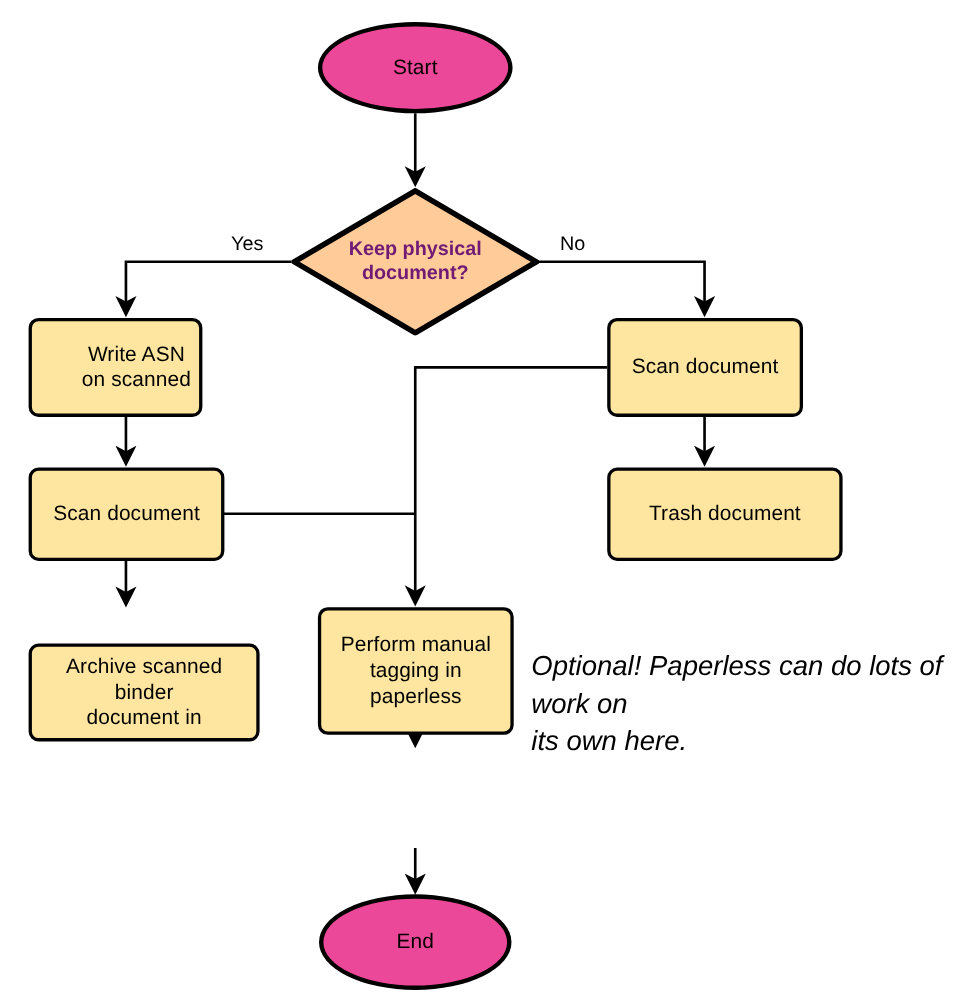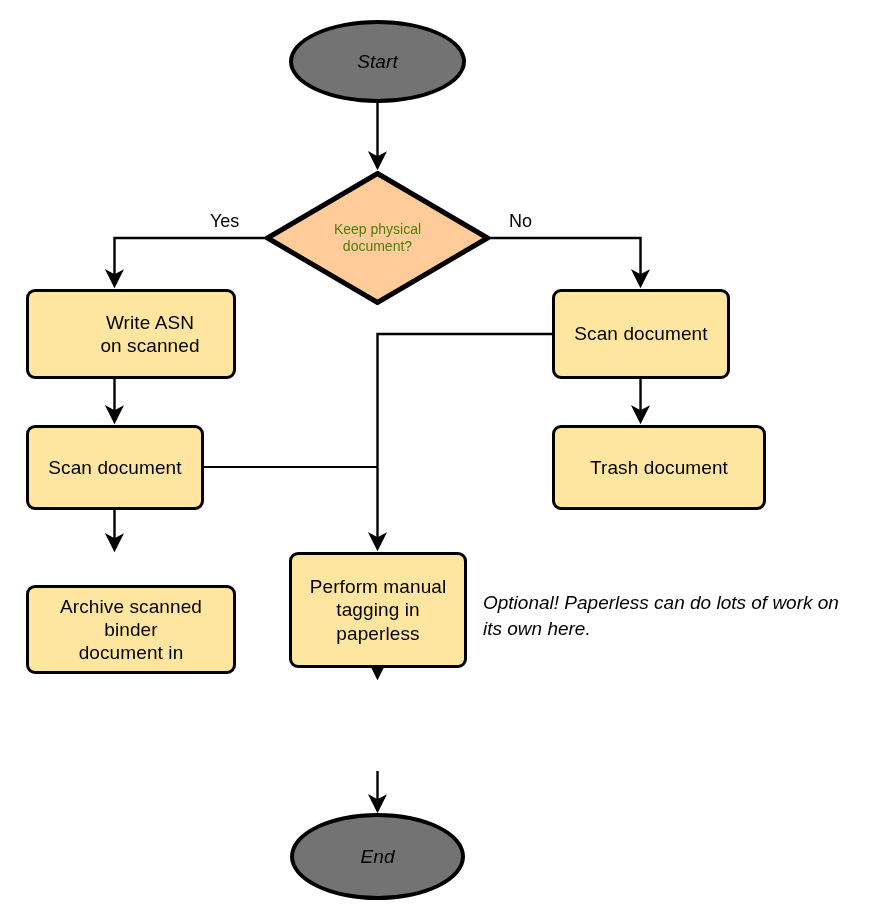--- a/index.html
+++ b/index.html
@@ -41,54 +41,54 @@
   }
   .node-process {
     border: 3px solid #000000;
     border-radius: 9px;
     background: #ffe6a0;
     padding: 2px 6px;
   }
   .node-terminal {
     border: 4px solid #000000;
     border-radius: 50%;
-    background: #737373;
-    font-style: italic;
+    background: #ec4899;
   }
   .node-decision-wrap {
     position: absolute;
     display: flex;
     align-items: center;
     justify-content: center;
   }
   .node-decision-shape {
     position: absolute;
     left: 0;
     top: 0;
     width: 100%;
     height: 100%;
   }
   .node-decision-label {
     position: relative;
     z-index: 2;
     text-align: center;
-    font-size: 14px;
+    font-size: 18px;
     line-height: 1.22;
-    color: #4d7c0f;
+    color: #701a75;
+    font-weight: bold;
   }
   .edge-label {
     position: absolute;
     font-size: 18px;
     color: #000000;
     white-space: nowrap;
   }
   .note {
     position: absolute;
     font-style: italic;
-    font-size: 19px;
+    font-size: 25px;
     line-height: 1.35;
     color: #000000;
     width: 405px;
   }
   .nl { display: block; }
 </style>
 </head>
 <body>
 
 <div id="canvas">
@@ -131,21 +131,21 @@
     </svg>
     <div class="node-decision-label">
       <span class="nl">Keep physical</span>
       <span class="nl">document?</span>
     </div>
   </div>
 
   <div class="edge-label" style="left:210px; top:211px;">Yes</div>
   <div class="edge-label" style="left:509px; top:211px;">No</div>
 
-  <div class="node node-process" style="left:26px; top:289px; width:210px; height:90px;padding-left:44px;">
+  <div class="node node-process" style="left:26px; top:289px; width:158px; height:90px;padding-left:44px;">
     <div>
       <span class="nl">Write ASN</span>
       <span class="nl">on scanned</span>
     </div>
   </div>
 
   <div class="node node-process" style="left:26px; top:425px; width:178px; height:85px;">
     <span>Scan document</span>
   </div>
 

